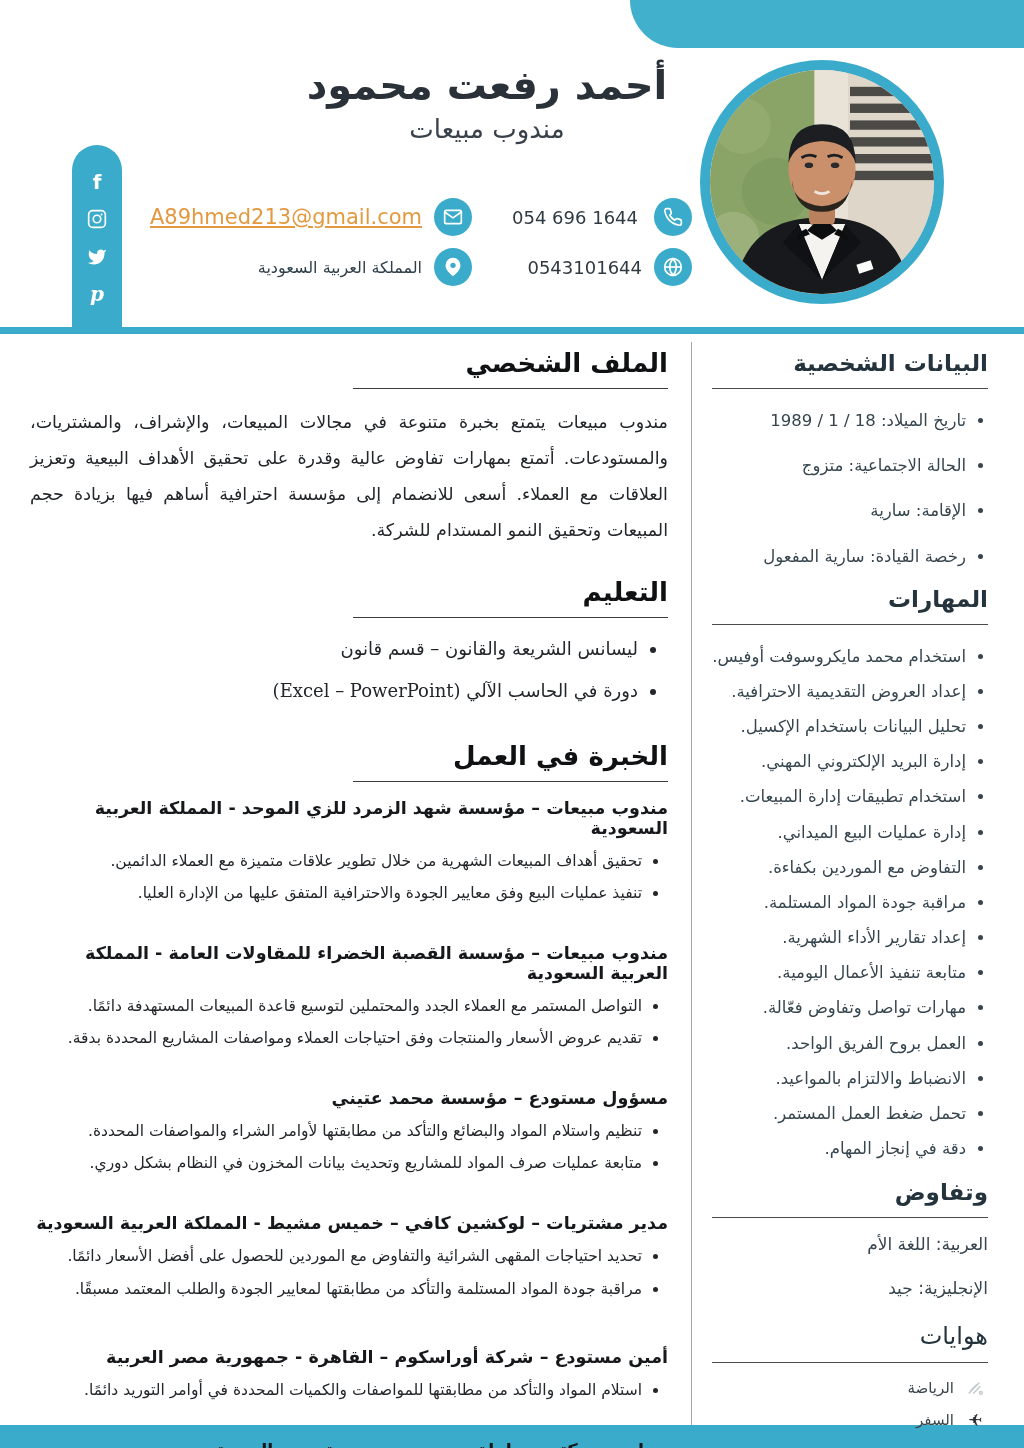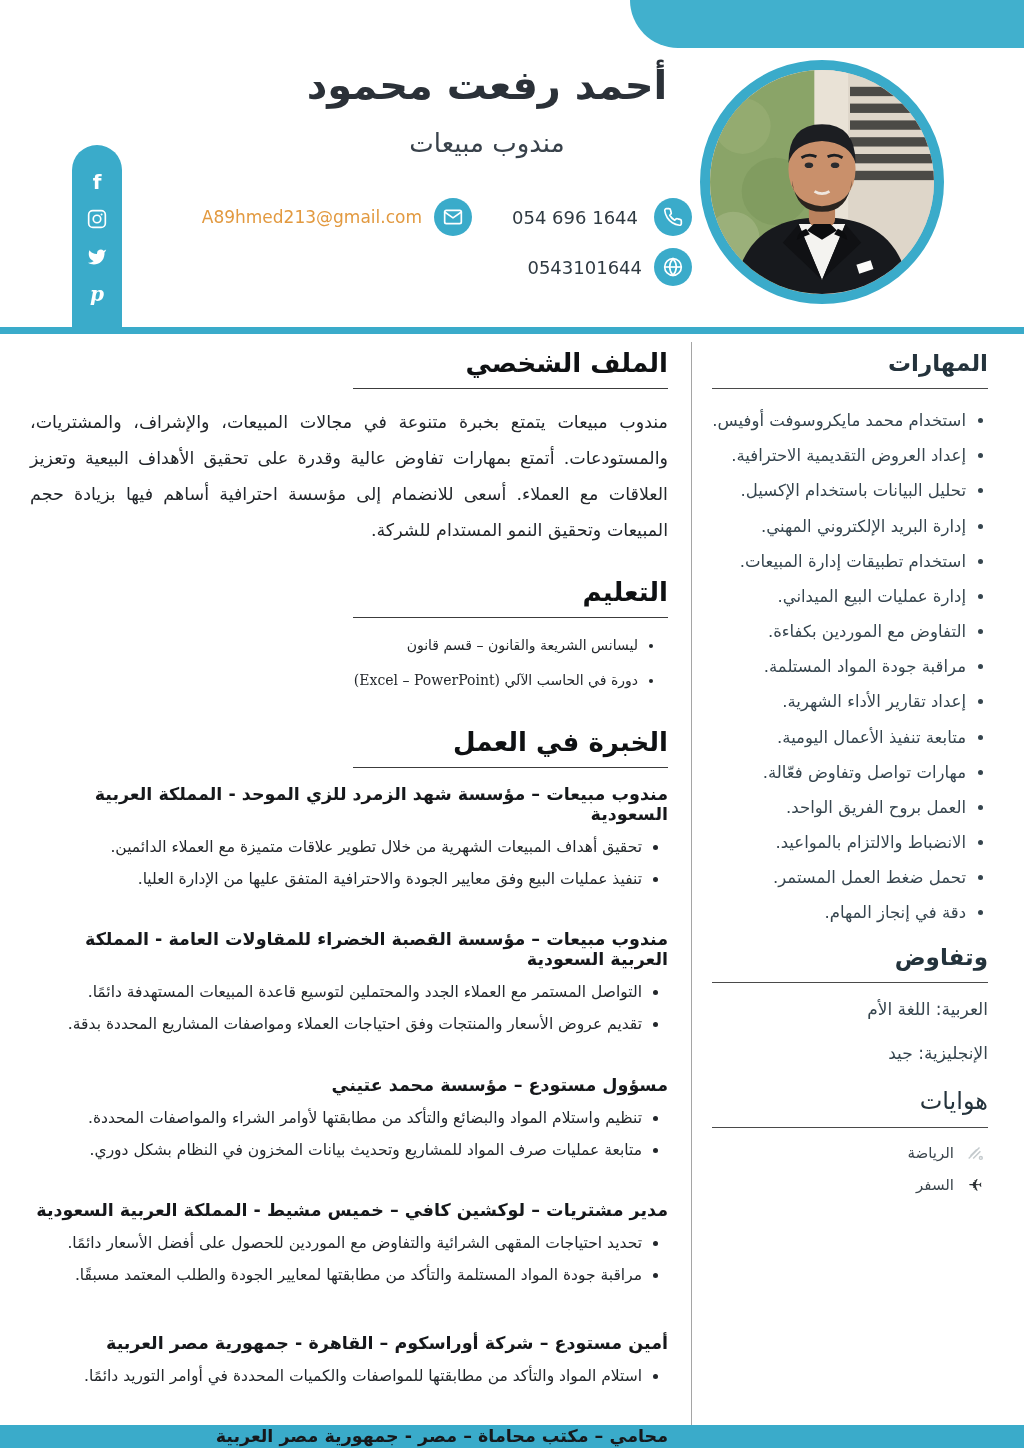--- a/index.html
+++ b/index.html
@@ -27,34 +27,34 @@
   .social-pill .sicon svg{width:20px;height:20px;}
 
   
   .photo{position:absolute;left:700px;top:60px;width:244px;height:244px;border-radius:50%;
     border:10px solid var(--c-teal);overflow:hidden;background:#d8d2c6;}
   .photo svg{display:block;width:100%;height:100%;}
 
   
   .name-block{position:absolute;left:267px;top:62px;width:440px;text-align:center;direction:rtl;}
   .name-block h1{font-size:40px;font-weight:bold;color:#2b3138;letter-spacing:0;}
-  .name-block .jobtitle{font-size:26px;color:#39424b;margin-top:20px;}
+  .name-block .jobtitle{font-size:26px;color:#39424b;margin-top:6px;}
 
   
   .contact-item{position:absolute;display:flex;align-items:center;justify-content:flex-end;gap:12px;direction:ltr;}
   .ci-phone{left:500px;top:198px;width:192px;gap:16px;}
   .ci-email{left:225px;top:198px;width:247px;}
   .ci-web{left:500px;top:248px;width:192px;}
   .ci-location{left:225px;top:248px;width:247px;}
   .icon-circle{flex:0 0 auto;width:38px;height:38px;border-radius:50%;background:var(--c-teal);
     display:flex;align-items:center;justify-content:center;}
   .icon-circle svg{width:20px;height:20px;}
   .contact-text{font-size:18px;color:#2f3a42;}
   .ltr{direction:ltr;unicode-bidi:isolate;}
-  .email-link{font-size:17px;color:var(--c-email);font-weight:500;}
+  .email-link{font-size:21px;color:var(--c-email);text-decoration:underline;font-weight:500;}
   .loc-text{font-size:16px;color:#30404a;direction:rtl;}
 
   
   .sidebar{position:absolute;left:712px;top:350px;width:276px;direction:rtl;text-align:right;
     color:var(--c-sidebar_text);font-family:"DejaVu Sans",sans-serif;}
   .sidebar h2{font-size:23px;font-weight:bold;color:#24333c;}
   .sidebar .rule{border-top:1px solid #4a4a4a;margin:12px 0 16px;}
   .sidebar ul{list-style:disc;padding-right:22px;font-size:16.5px;line-height:1.95;}
   .sidebar ul.personal li{margin-bottom:13px;}
   .sidebar ul.skills li{margin-bottom:3px;}
@@ -62,21 +62,21 @@
   .sidebar .hobbies-sec h2{font-weight:500;font-size:24px;}
   .hobby-row{display:flex;align-items:center;gap:12px;font-size:15px;color:#3a454c;margin:14px 4px 14px 0;}
   .hobby-row .hicon{width:18px;height:18px;display:flex;align-items:center;justify-content:center;}
   .plane-glyph{display:inline-block;transform:scaleX(-1);font-size:17px;color:#2b2f33;}
 
   .main{position:absolute;left:30px;top:348px;width:638px;direction:rtl;text-align:right;
     color:var(--c-main_text);font-family:"DejaVu Serif","DejaVu Sans",serif;}
   .main h2{font-size:26px;font-weight:bold;color:#0f1113;font-family:"DejaVu Sans",sans-serif;text-align:right;}
   .main .rule{width:315px;border-top:1px solid #3c3c3c;margin:10px 0 16px;}
   .profile-text{font-size:17.5px;line-height:2.05;text-align:justify;margin-bottom:28px;}
-  ul.edu{list-style:disc;padding-right:30px;font-size:14px;line-height:1.7;margin:6px 0 34px;}
+  ul.edu{list-style:disc;padding-right:30px;font-size:18px;line-height:1.7;margin:6px 0 34px;}
   ul.edu li{margin-bottom:12px;}
   .job{margin-bottom:36px;}
   .job.gap-lg{margin-top:44px;}
   .job.gap-md{margin-top:16px;}
   .job h3{font-size:17.5px;font-weight:bold;color:#16181b;margin-bottom:10px;font-family:"DejaVu Sans",sans-serif;}
   .job ul{list-style:disc;padding-right:26px;font-size:15.5px;line-height:1.75;}
   .job ul li{margin-bottom:5px;}
 </style>
 </head>
 <body>
@@ -169,23 +169,43 @@
     <span class="contact-text ltr">0543101644</span>
     <span class="icon-circle">
       <svg viewBox="0 0 24 24" fill="none" stroke="#fff" stroke-width="2">
         <circle cx="12" cy="12" r="10"></circle>
           <line x1="2" y1="12" x2="22" y2="12"></line>
         <path d="M12 2a15.3 15.3 0 0 1 4 10 15.3 15.3 0 0 1-4 10 15.3 15.3 0 0 1-4-10 15.3 15.3 0 0 1 4-10z"></path>
       </svg>
     </span>
   </div>
 
+  <div class="contact-item ci-location">
+    <span class="loc-text">المملكة العربية السعودية</span>
+    <span class="icon-circle">
+      <svg viewBox="0 0 24 24">
+        <path d="M21 10c0 7-9 13-9 13s-9-6-9-13a9 9 0 0 1 18 0z" fill="#fff"></path>
+        <circle cx="12" cy="10" r="3.2" fill="#3aabca"></circle>
+      </svg>
+    </span>
+  </div>
 
   <aside class="sidebar">
 
+    <section>
+      <h2>البيانات الشخصية</h2>
+      <div class="rule"></div>
+      <ul class="personal">
+
+      <li>تاريخ الميلاد: 18 / 1 / 1989</li>
+          <li>الحالة الاجتماعية: متزوج</li>
+          <li>الإقامة: سارية</li>
+          <li>رخصة القيادة: سارية المفعول</li>
+        </ul>
+    </section>
 
     <section>
       <h2>المهارات</h2>
       <div class="rule"></div>
       <ul class="skills">
 
       <li>استخدام محمد مايكروسوفت أوفيس.</li>
           <li>إعداد العروض التقديمية الاحترافية.</li>
           <li>تحليل البيانات باستخدام الإكسيل.</li>
           <li>إدارة البريد الإلكتروني المهني.</li>

